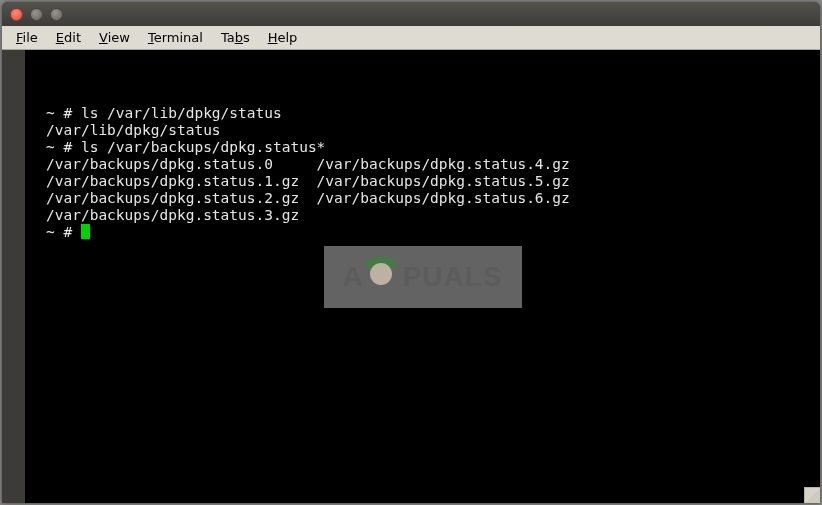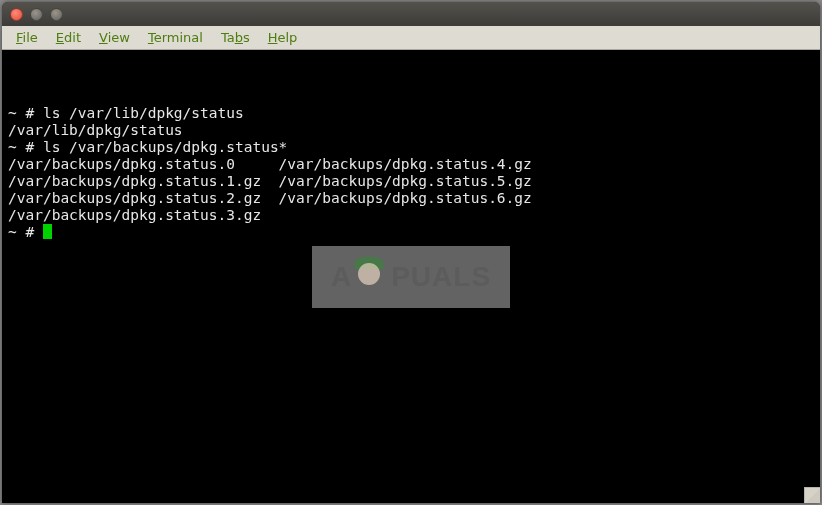--- a/index.html
+++ b/index.html
@@ -41,40 +41,41 @@
     .wbtn.close { background: radial-gradient(circle at 40% 35%, #ff8a7a, #e24a36); }
     .wbtn.min   { background: radial-gradient(circle at 40% 35%, #9a958d, #62605b); }
     .wbtn.max   { background: radial-gradient(circle at 40% 35%, #9a958d, #62605b); }
     .menubar {
       height: 24px;
       background: #dedbd2;
       display: flex;
       align-items: center;
       padding: 0 6px;
       font-size: 13px;
-      color: #4d7c0f;
+      color: #000000;
       gap: 2px;
       border-bottom: 1px solid #aaa69d;
     }
     .menu-item {
       padding: 2px 8px;
       cursor: default;
     }
     .menu-item .ul { text-decoration: underline; }
     .terminal {
       flex: 1;
       background: #000;
       color: #e6e6e6;
       font-family: "DejaVu Sans Mono", "Liberation Mono", monospace;
       font-size: 14.5px;
       line-height: 17px;
-      padding: 4px 6px;
+      padding: 4px 21px;
       white-space: pre;
       position: relative;
       overflow: hidden;
+      margin-left: 23px;
     }
     .term-line { white-space: pre; }
     .cursor {
       display: inline-block;
       width: 9px; height: 15px;
       background: #00d400;
       vertical-align: text-bottom;
       margin-bottom: 1px;
     }
     .scroll-corner {

